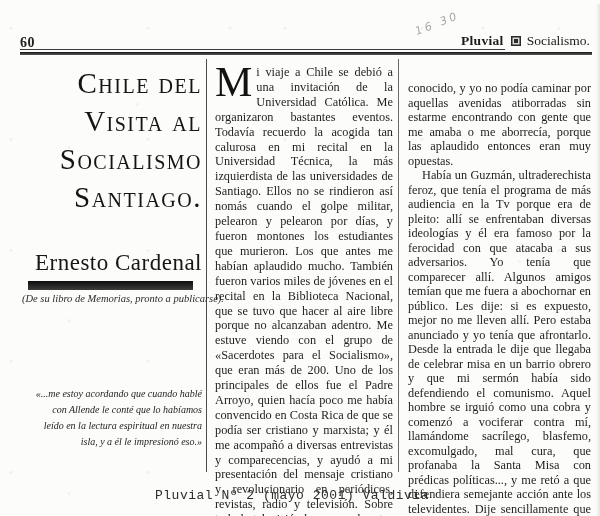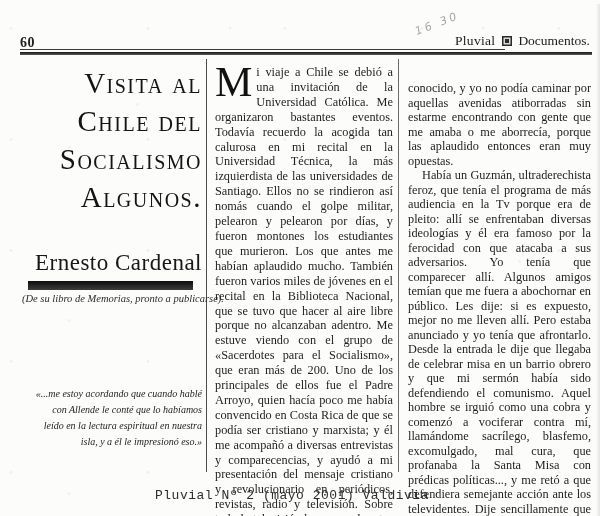--- a/index.html
+++ b/index.html
@@ -23,21 +23,21 @@
   }
   
   .page-number{
     position:absolute;left:20px;top:31px;
     font-size:14px;font-weight:bold;letter-spacing:0.5px;color:#222;
   }
   .journal-header{
     position:absolute;right:10px;top:29px;
     font-size:13.5px;color:#1b1b1b;white-space:nowrap;
   }
-  .journal-header .jname{font-weight:normal;letter-spacing:0.3px;margin-left:40px;}
+  .journal-header .jname{font-weight:bold;letter-spacing:0.3px;margin-left:40px;}
   .ornament-square{
     display:inline-block;width:10px;height:10px;margin:0 6px -1px 7px;
     background:#2a2a2a;
     box-shadow:inset 0 0 0 1.5px #2a2a2a, inset 0 0 0 3px #d8d8d4;
   }
   .handwritten-note{
     position:absolute;left:414px;top:13px;
     font-family:"DejaVu Sans", sans-serif;
     font-style:italic;font-size:11px;color:#8f8f8d;
     transform:rotate(-21deg);letter-spacing:3px;opacity:0.8;
@@ -108,33 +108,33 @@
   }
 </style>
 </head>
 <body>
 
 <div class="page">
 
   <div class="page-number">60</div>
   <div class="handwritten-note">16 30</div>
   <div class="journal-header">
-    <span class="jname">Pluvial</span><span class="ornament-square"></span><span>Documentos.</span>
+    <span class="jname">Pluvial</span><span class="ornament-square"></span><span>Socialismo.</span>
   </div>
   <div class="rule-thin"></div>
   <div class="rule-thick"></div>
 
   <div class="col-divider divider-1"></div>
   <div class="col-divider divider-2"></div>
 
   <div class="article-title">
+    <div>Chile del</div>
     <div>Visita al</div>
-    <div>Chile del</div>
     <div>Socialismo</div>
-    <div>Algunos.</div>
+    <div>Santiago.</div>
   </div>
 
   <div class="author-name">Ernesto Cardenal</div>
   <div class="author-bar"></div>
   <div class="source-note">(De su libro de Memorias, pronto a publicarse).</div>
 
   <div class="pull-quote">«...me estoy acordando que cuando hablé con Allende le conté que lo habíamos leído en la lectura espiritual en nuestra isla, y a él le impresionó eso.»</div>
 
   <div class="body-col col-mid">
     <span class="dropcap">M</span><span>i viaje a Chile se debió a una invitación de la Universidad Católica. Me organizaron bastantes eventos. Todavía recuerdo la acogida tan calurosa en mi recital en la Universidad Técnica, la más izquierdista de las universidades de Santiago. Ellos no se rindieron así nomás cuando el golpe militar, pelearon y pelearon por días, y fueron montones los estudiantes que murieron. Los que antes me habían aplaudido mucho. También fueron varios miles de jóvenes en el recital en la Biblioteca Nacional, que se tuvo que hacer al aire libre porque no alcanzaban adentro. Me estuve viendo con el grupo de «Sacerdotes para el Socialismo», que eran más de 200. Uno de los principales de ellos fue el Padre Arroyo, quien hacía poco me había convencido en Costa Rica de que se podía ser cristiano y marxista; y él me acompañó a diversas entrevistas y comparecencias, y ayudó a mi presentación del mensaje cristiano y revolucionario en periódicos, revistas, radio y televisión. Sobre todo la televisión hace que el rostro de uno sea bien</span>

